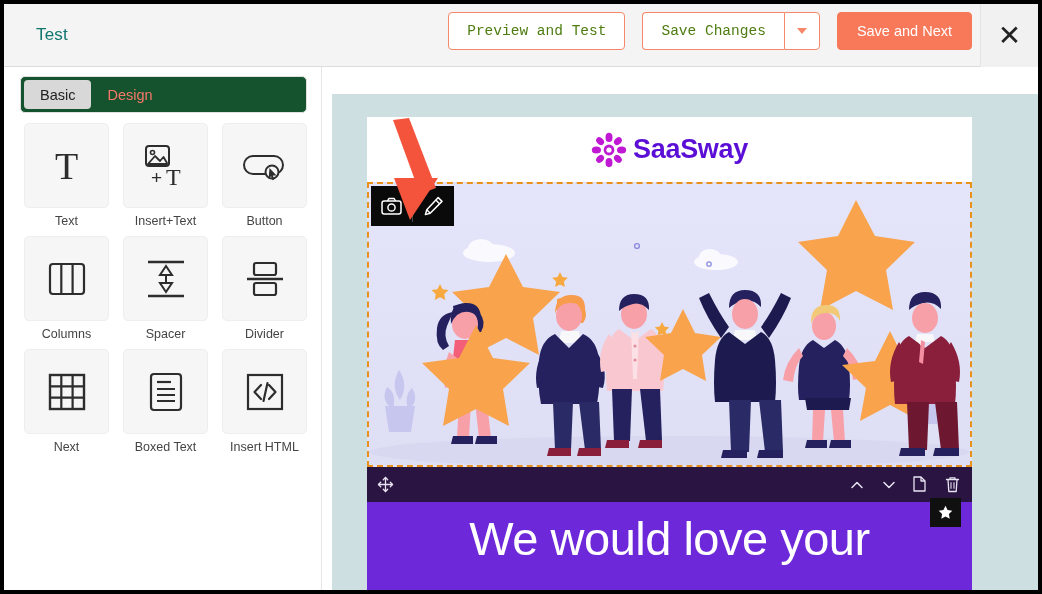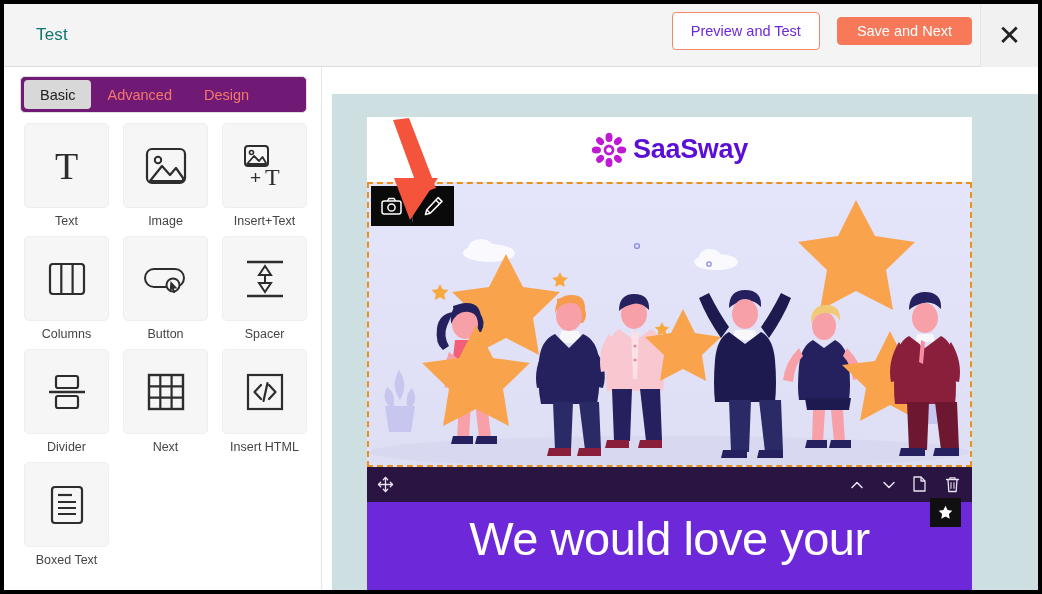--- a/index.html
+++ b/index.html
@@ -31,25 +31,26 @@
   }
   .hdr-actions {
     position: absolute; right: 66px; top: 8px;
     display: flex; align-items: center; gap: 17px;
   }
   .btn-outline {
     height: 38px; padding: 0 18px;
     background: #fff;
     border: 1px solid #f7876a;
     border-radius: 4px;
-    color: #6d28d9;
+    color: #4d7c0f;
     font-size: 14.5px;
     display: flex; align-items: center; justify-content: center;
     cursor: pointer;
     white-space: nowrap;
+    font-family: Liberation Mono, monospace;
   }
   .split-group { display: flex; }
   .split-group .btn-outline {
     border-radius: 4px 0 0 4px;
     border-right: none;
   }
   .split-caret {
     width: 36px; height: 38px;
     background: #fff;
     border: 1px solid #f7876a;
@@ -58,21 +59,21 @@
     cursor: pointer;
   }
   .split-caret span {
     width: 0; height: 0;
     border-left: 5px solid transparent;
     border-right: 5px solid transparent;
     border-top: 6px solid #f7876a;
     display: block;
   }
   .btn-solid {
-    height: 28px; padding: 0 19px;
+    height: 38px; padding: 0 19px;
     background: #f7795a;
     border: 1px solid #f7795a;
     border-radius: 4px;
     color: #ffffff;
     font-size: 14.5px;
     display: flex; align-items: center; justify-content: center;
     cursor: pointer;
     white-space: nowrap;
     text-align: center;
   }
@@ -91,21 +92,21 @@
   .sidebar {
     position: absolute; left: 0; top: 63px;
     width: 318px; height: 523px;
     background: #ffffff;
     border-right: 1px solid #e6e6e6;
     overflow: hidden;
   }
   .tabs {
     position: absolute; left: 16px; top: 9px;
     width: 287px; height: 37px;
-    background: #701a75;
+    background: #14532d;
     border: 1px solid #e0e0e0;
     border-radius: 5px;
     display: flex; align-items: center;
     padding: 3px;
   }
   .tab {
     height: 29px;
     display: flex; align-items: center; justify-content: center;
     font-size: 14.5px;
     border-radius: 4px;
@@ -240,88 +241,83 @@
 <body>
 
 <div id="app">
 
   <div class="header">
     <div class="header-title">Test</div>
 
     <div class="hdr-actions">
       <div class="btn-outline">Preview and Test</div>
 
+      <div class="split-group">
+        <div class="btn-outline">Save Changes</div>
+        <div class="split-caret">
+          <span></span>
+        </div>
+      </div>
 
       <div class="btn-solid">Save and Next</div>
     </div>
 
     <div class="close-x">✕</div>
   </div>
 
   <div class="sidebar">
 
     <div class="tabs">
       <div class="tab active">Basic</div>
-      <div class="tab">Advanced</div>
       <div class="tab">Design</div>
     </div>
 
     <div class="blocks">
 
       <div class="block">
         <div class="block-tile">
           <span class="glyph-T">T</span>
         </div>
         <div class="block-label">Text</div>
       </div>
 
-      <div class="block">
-        <div class="block-tile">
-          <svg width="42" height="38" viewBox="0 0 42 38">
-            <rect x="2" y="2" width="38" height="34" rx="5" fill="none" stroke="#2d2d2d" stroke-width="2.2"></rect>
-            <circle cx="13" cy="13" r="3.2" fill="none" stroke="#2d2d2d" stroke-width="2"></circle>
-            <path d="M5 34 L17 19 L25 28 L31 21 L38 31 L38 34 Z" fill="none" stroke="#2d2d2d" stroke-width="2.2" stroke-linejoin="round"></path>
-          </svg>
-        </div>
-        <div class="block-label">Image</div>
-      </div>
 
       <div class="block">
         <div class="block-tile">
           <svg width="48" height="44" viewBox="0 0 48 44">
             <rect x="4" y="2" width="23" height="20" rx="3" fill="none" stroke="#2d2d2d" stroke-width="2"></rect>
             <circle cx="10.5" cy="8.5" r="2" fill="none" stroke="#2d2d2d" stroke-width="1.6"></circle>
             <path d="M6 20 L13 12 L18 17 L21.5 13 L25 19 L25 20 Z" fill="none" stroke="#2d2d2d" stroke-width="1.8" stroke-linejoin="round"></path>
             <text x="9" y="40" font-family="Liberation Sans, sans-serif" font-size="19" fill="#2d2d2d">+</text>
             <text x="24" y="41" font-family="Liberation Serif, serif" font-size="24" fill="#2d2d2d">T</text>
           </svg>
         </div>
         <div class="block-label">Insert+Text</div>
       </div>
 
       <div class="block">
         <div class="block-tile">
+          <svg width="48" height="32" viewBox="0 0 48 32">
+            <path d="M12 6 H33 a9 9 0 0 1 0 18 H12 a9 9 0 0 1 0 -18 Z" fill="none" stroke="#2d2d2d" stroke-width="2"></path>
+            <circle cx="31" cy="22" r="6.5" fill="#f6f6f6" stroke="#2d2d2d" stroke-width="2"></circle>
+            <path d="M28.5 18 L35.5 25.5 L31.8 25.6 L33.3 29.5 L31.6 30.2 L30.1 26.3 L27.6 28.5 Z" fill="#2d2d2d"></path>
+          </svg>
+        </div>
+        <div class="block-label">Button</div>
+      </div>
+
+      <div class="block">
+        <div class="block-tile">
           <svg width="38" height="34" viewBox="0 0 38 34">
             <rect x="2" y="2" width="34" height="30" rx="3" fill="none" stroke="#2d2d2d" stroke-width="2.2"></rect>
             <line x1="13.3" y1="2" x2="13.3" y2="32" stroke="#2d2d2d" stroke-width="2.2"></line>
             <line x1="24.6" y1="2" x2="24.6" y2="32" stroke="#2d2d2d" stroke-width="2.2"></line>
           </svg>
         </div>
         <div class="block-label">Columns</div>
-      </div>
-
-      <div class="block">
-        <div class="block-tile">
-          <svg width="48" height="32" viewBox="0 0 48 32">
-            <path d="M12 6 H33 a9 9 0 0 1 0 18 H12 a9 9 0 0 1 0 -18 Z" fill="none" stroke="#2d2d2d" stroke-width="2"></path>
-            <circle cx="31" cy="22" r="6.5" fill="#f6f6f6" stroke="#2d2d2d" stroke-width="2"></circle>
-            <path d="M28.5 18 L35.5 25.5 L31.8 25.6 L33.3 29.5 L31.6 30.2 L30.1 26.3 L27.6 28.5 Z" fill="#2d2d2d"></path>
-          </svg>
-        </div>
-        <div class="block-label">Button</div>
       </div>
 
       <div class="block">
         <div class="block-tile">
           <svg width="42" height="42" viewBox="0 0 42 42">
             <line x1="3" y1="4" x2="39" y2="4" stroke="#2d2d2d" stroke-width="2.4"></line>
             <line x1="3" y1="38" x2="39" y2="38" stroke="#2d2d2d" stroke-width="2.4"></line>
             <path d="M21 8 L27 17 L15 17 Z" fill="none" stroke="#2d2d2d" stroke-width="2"></path>
             <line x1="21" y1="17" x2="21" y2="25" stroke="#2d2d2d" stroke-width="2"></line>
             <path d="M21 34 L27 25 L15 25 Z" fill="none" stroke="#2d2d2d" stroke-width="2"></path>
@@ -349,41 +345,41 @@
             <line x1="24.6" y1="2" x2="24.6" y2="36" stroke="#2d2d2d" stroke-width="2.2"></line>
             <line x1="2" y1="13.3" x2="36" y2="13.3" stroke="#2d2d2d" stroke-width="2.2"></line>
             <line x1="2" y1="24.6" x2="36" y2="24.6" stroke="#2d2d2d" stroke-width="2.2"></line>
           </svg>
         </div>
         <div class="block-label">Next</div>
       </div>
 
       <div class="block">
         <div class="block-tile">
-          <svg width="40" height="40" viewBox="0 0 40 40">
-            <rect x="3" y="3" width="34" height="34" fill="none" stroke="#2d2d2d" stroke-width="2.2"></rect>
-            <path d="M16 13 L9.5 20 L16 27" fill="none" stroke="#2d2d2d" stroke-width="2.2" stroke-linecap="round" stroke-linejoin="round"></path>
-            <path d="M24 13 L30.5 20 L24 27" fill="none" stroke="#2d2d2d" stroke-width="2.2" stroke-linecap="round" stroke-linejoin="round"></path>
-            <line x1="18.5" y1="29" x2="22.5" y2="11" stroke="#2d2d2d" stroke-width="2.2" stroke-linecap="round"></line>
-          </svg>
-        </div>
-        <div class="block-label">Insert HTML</div>
-      </div>
-
-      <div class="block">
-        <div class="block-tile">
           <svg width="36" height="40" viewBox="0 0 36 40">
             <rect x="3" y="2" width="30" height="36" rx="3" fill="none" stroke="#2d2d2d" stroke-width="2.2"></rect>
             <line x1="9" y1="10" x2="23" y2="10" stroke="#2d2d2d" stroke-width="2.2"></line>
             <line x1="9" y1="17" x2="27" y2="17" stroke="#2d2d2d" stroke-width="2"></line>
             <line x1="9" y1="23" x2="27" y2="23" stroke="#2d2d2d" stroke-width="2"></line>
             <line x1="9" y1="29" x2="27" y2="29" stroke="#2d2d2d" stroke-width="2"></line>
           </svg>
         </div>
         <div class="block-label">Boxed Text</div>
+      </div>
+
+      <div class="block">
+        <div class="block-tile">
+          <svg width="40" height="40" viewBox="0 0 40 40">
+            <rect x="3" y="3" width="34" height="34" fill="none" stroke="#2d2d2d" stroke-width="2.2"></rect>
+            <path d="M16 13 L9.5 20 L16 27" fill="none" stroke="#2d2d2d" stroke-width="2.2" stroke-linecap="round" stroke-linejoin="round"></path>
+            <path d="M24 13 L30.5 20 L24 27" fill="none" stroke="#2d2d2d" stroke-width="2.2" stroke-linecap="round" stroke-linejoin="round"></path>
+            <line x1="18.5" y1="29" x2="22.5" y2="11" stroke="#2d2d2d" stroke-width="2.2" stroke-linecap="round"></line>
+          </svg>
+        </div>
+        <div class="block-label">Insert HTML</div>
       </div>
 
     </div>
   </div>
 
   <div class="canvas">
     <div class="canvas-bg"></div>
 
     <div class="email">
 

